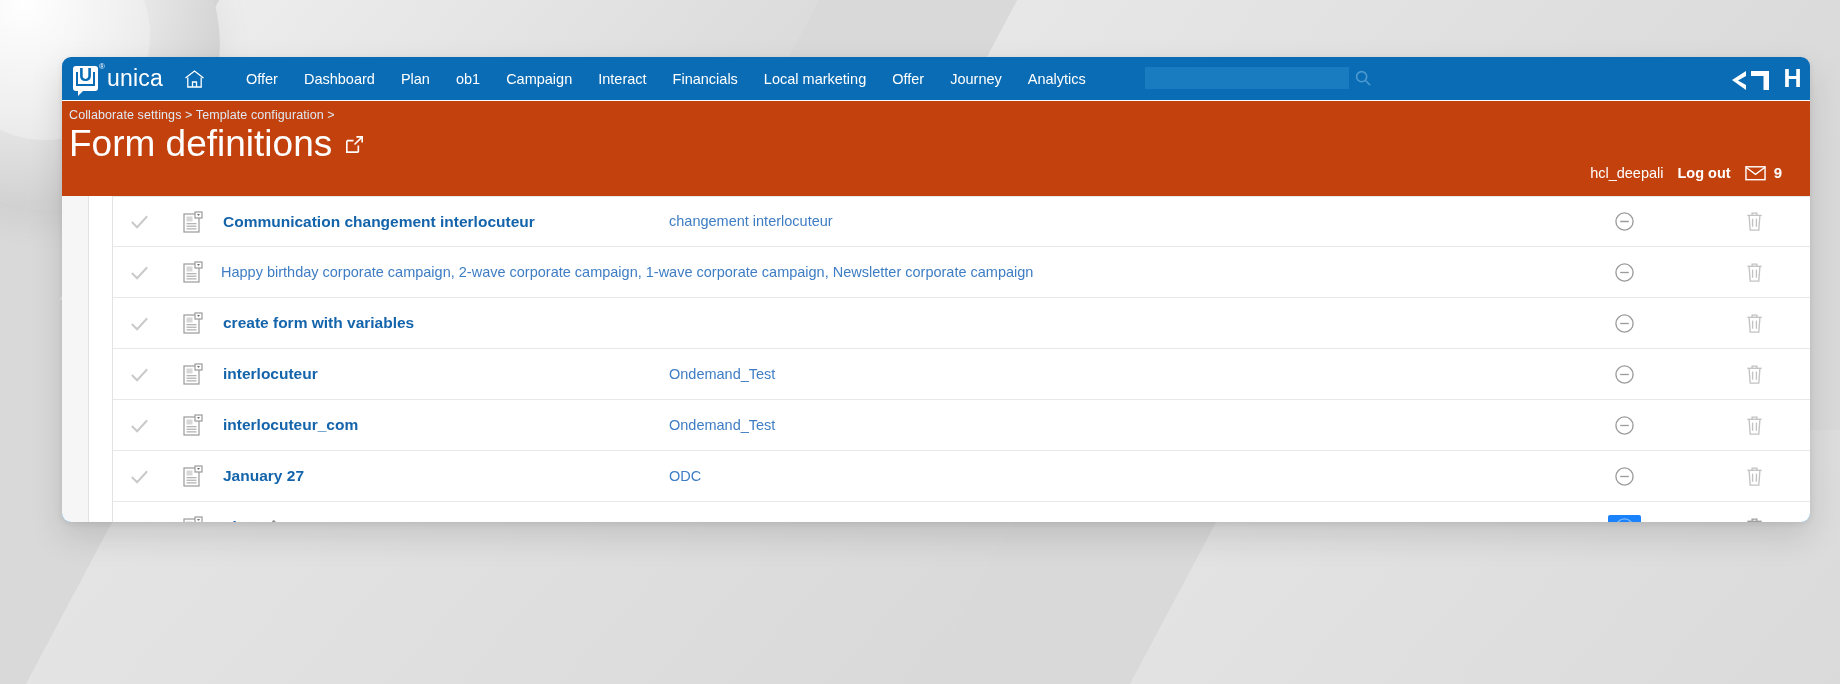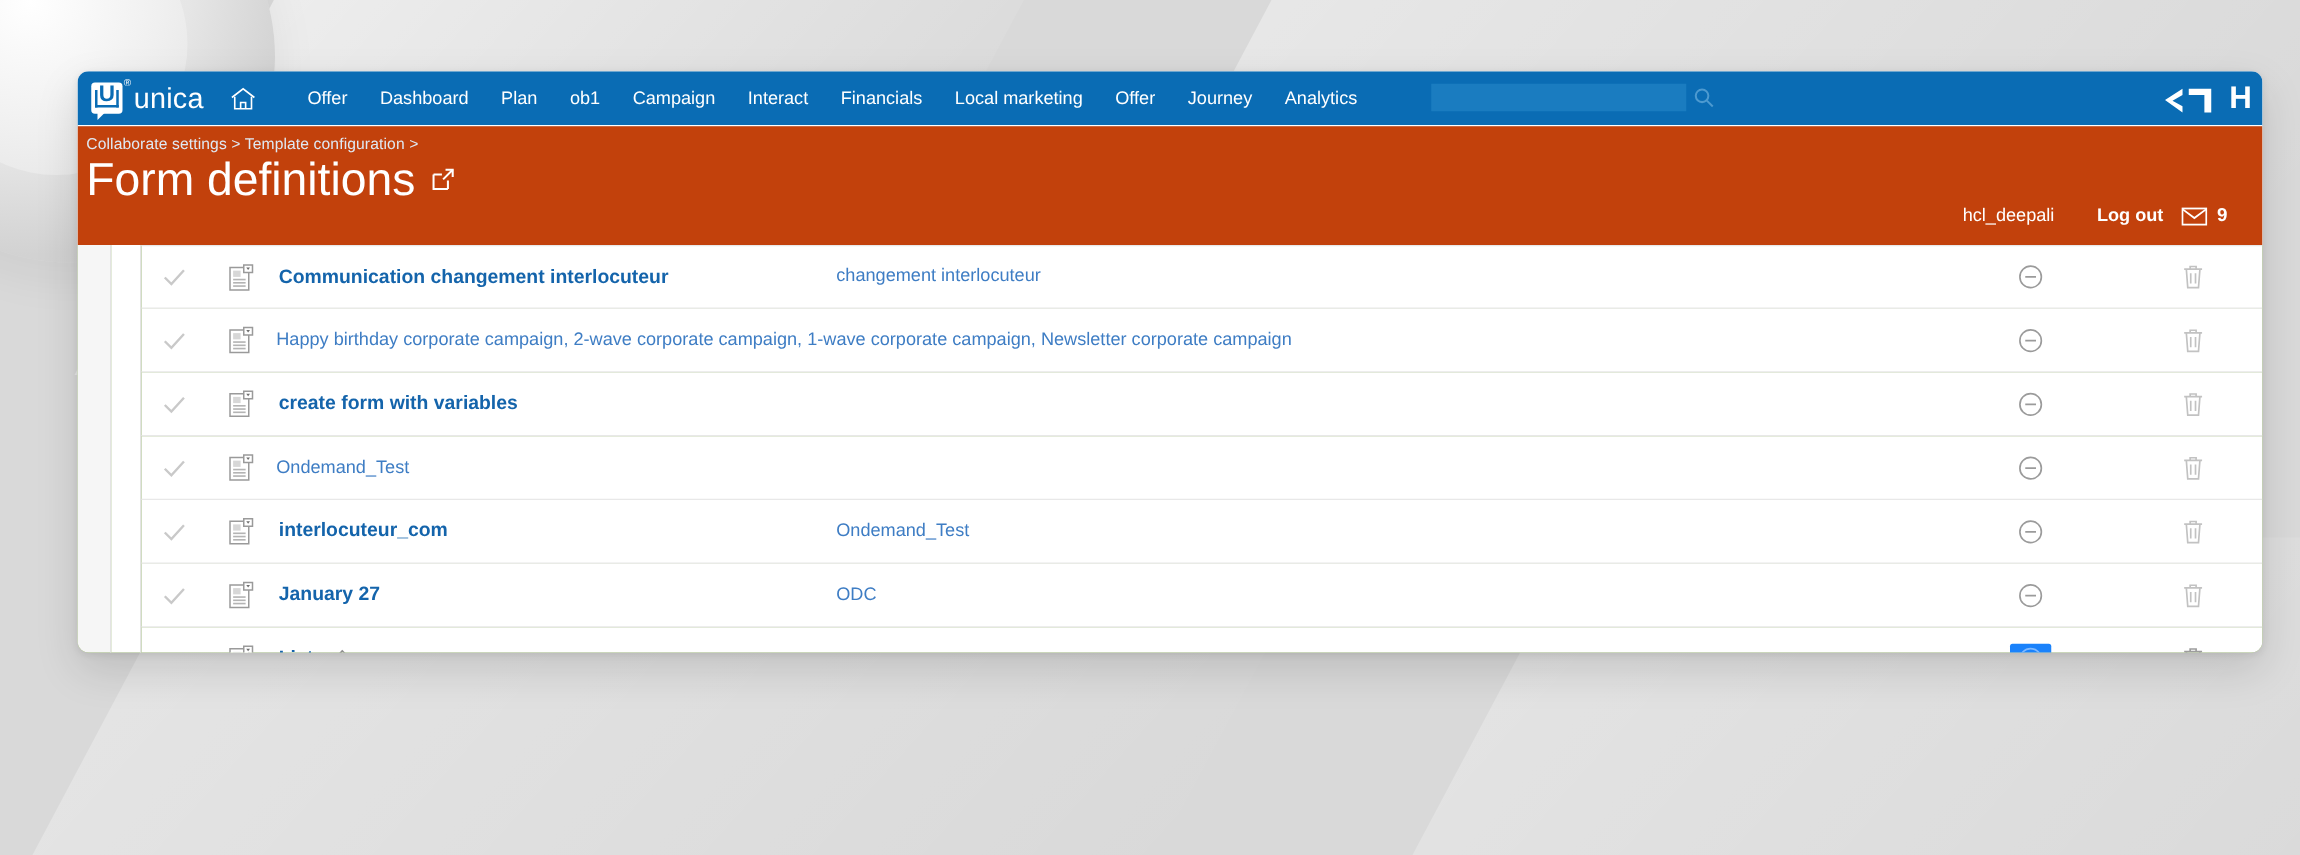--- a/index.html
+++ b/index.html
@@ -154,28 +154,28 @@
     font-weight: 400;
     line-height: 1.15;
   }
   .ext-link-icon { margin-top: 4px; cursor: pointer; }
   .user-bar {
     position: absolute;
     right: 28px; top: 63px;
     display: flex; align-items: center; gap: 14px;
   }
   .user-name { color: #ffffff; font-size: 14.5px; }
-  .logout-link { color: #ffffff; font-size: 14.5px; font-weight: bold; cursor: pointer; margin-left: 20px; }
+  .logout-link { color: #ffffff; font-size: 14.5px; font-weight: bold; cursor: pointer; }
   .msg-wrap { display: flex; align-items: center; gap: 8px; cursor: pointer; }
   .msg-count { color: #ffffff; font-size: 15px; font-weight: bold; }
 
   
   .table-area {
     position: relative;
-    background: #4d7c0f;
+    background: #0ea5e9;
     height: 350px;
     display: flex;
   }
   .gutter-outer {
     width: 27px;
     background: #f6f6f6;
     border-right: 1px solid #e3e3e3;
     flex: 0 0 27px;
   }
   .gutter-inner {
@@ -462,20 +462,23 @@
           <svg width="26" height="26" viewBox="0 0 26 26">
             <rect x="4" y="5" width="15" height="18" fill="#ffffff" stroke="#9a9a9a" stroke-width="1.2"></rect>
             <rect x="6.5" y="7.5" width="6" height="5" fill="#d7d7d7"></rect>
             <rect x="6.5" y="14" width="10" height="1.3" fill="#b4b4b4"></rect>
             <rect x="6.5" y="16.6" width="10" height="1.3" fill="#b4b4b4"></rect>
             <rect x="6.5" y="19.2" width="10" height="1.3" fill="#b4b4b4"></rect>
             <rect x="15" y="3" width="7" height="6" fill="#ffffff" stroke="#9a9a9a" stroke-width="1.2"></rect>
             <path d="M17 5 L20 5 L18.5 7 Z" fill="#6f6f6f"></path>
           </svg>
         </div>
+        <div class="cell-name">
+          <span class="form-name-link">interlocuteur</span>
+        </div>
         <div class="cell-desc">Ondemand_Test</div>
         <div class="cell-toggle">
           <span class="circle-minus-icon">
             <svg width="21" height="21" viewBox="0 0 22 22" fill="none" stroke="#9b9b9b" stroke-width="1.4">
                 <circle cx="11" cy="11" r="9"></circle>
                 <path d="M6.5 11 H15.5"></path>
               </svg>
           </span>
         </div>
         <div class="cell-delete">

